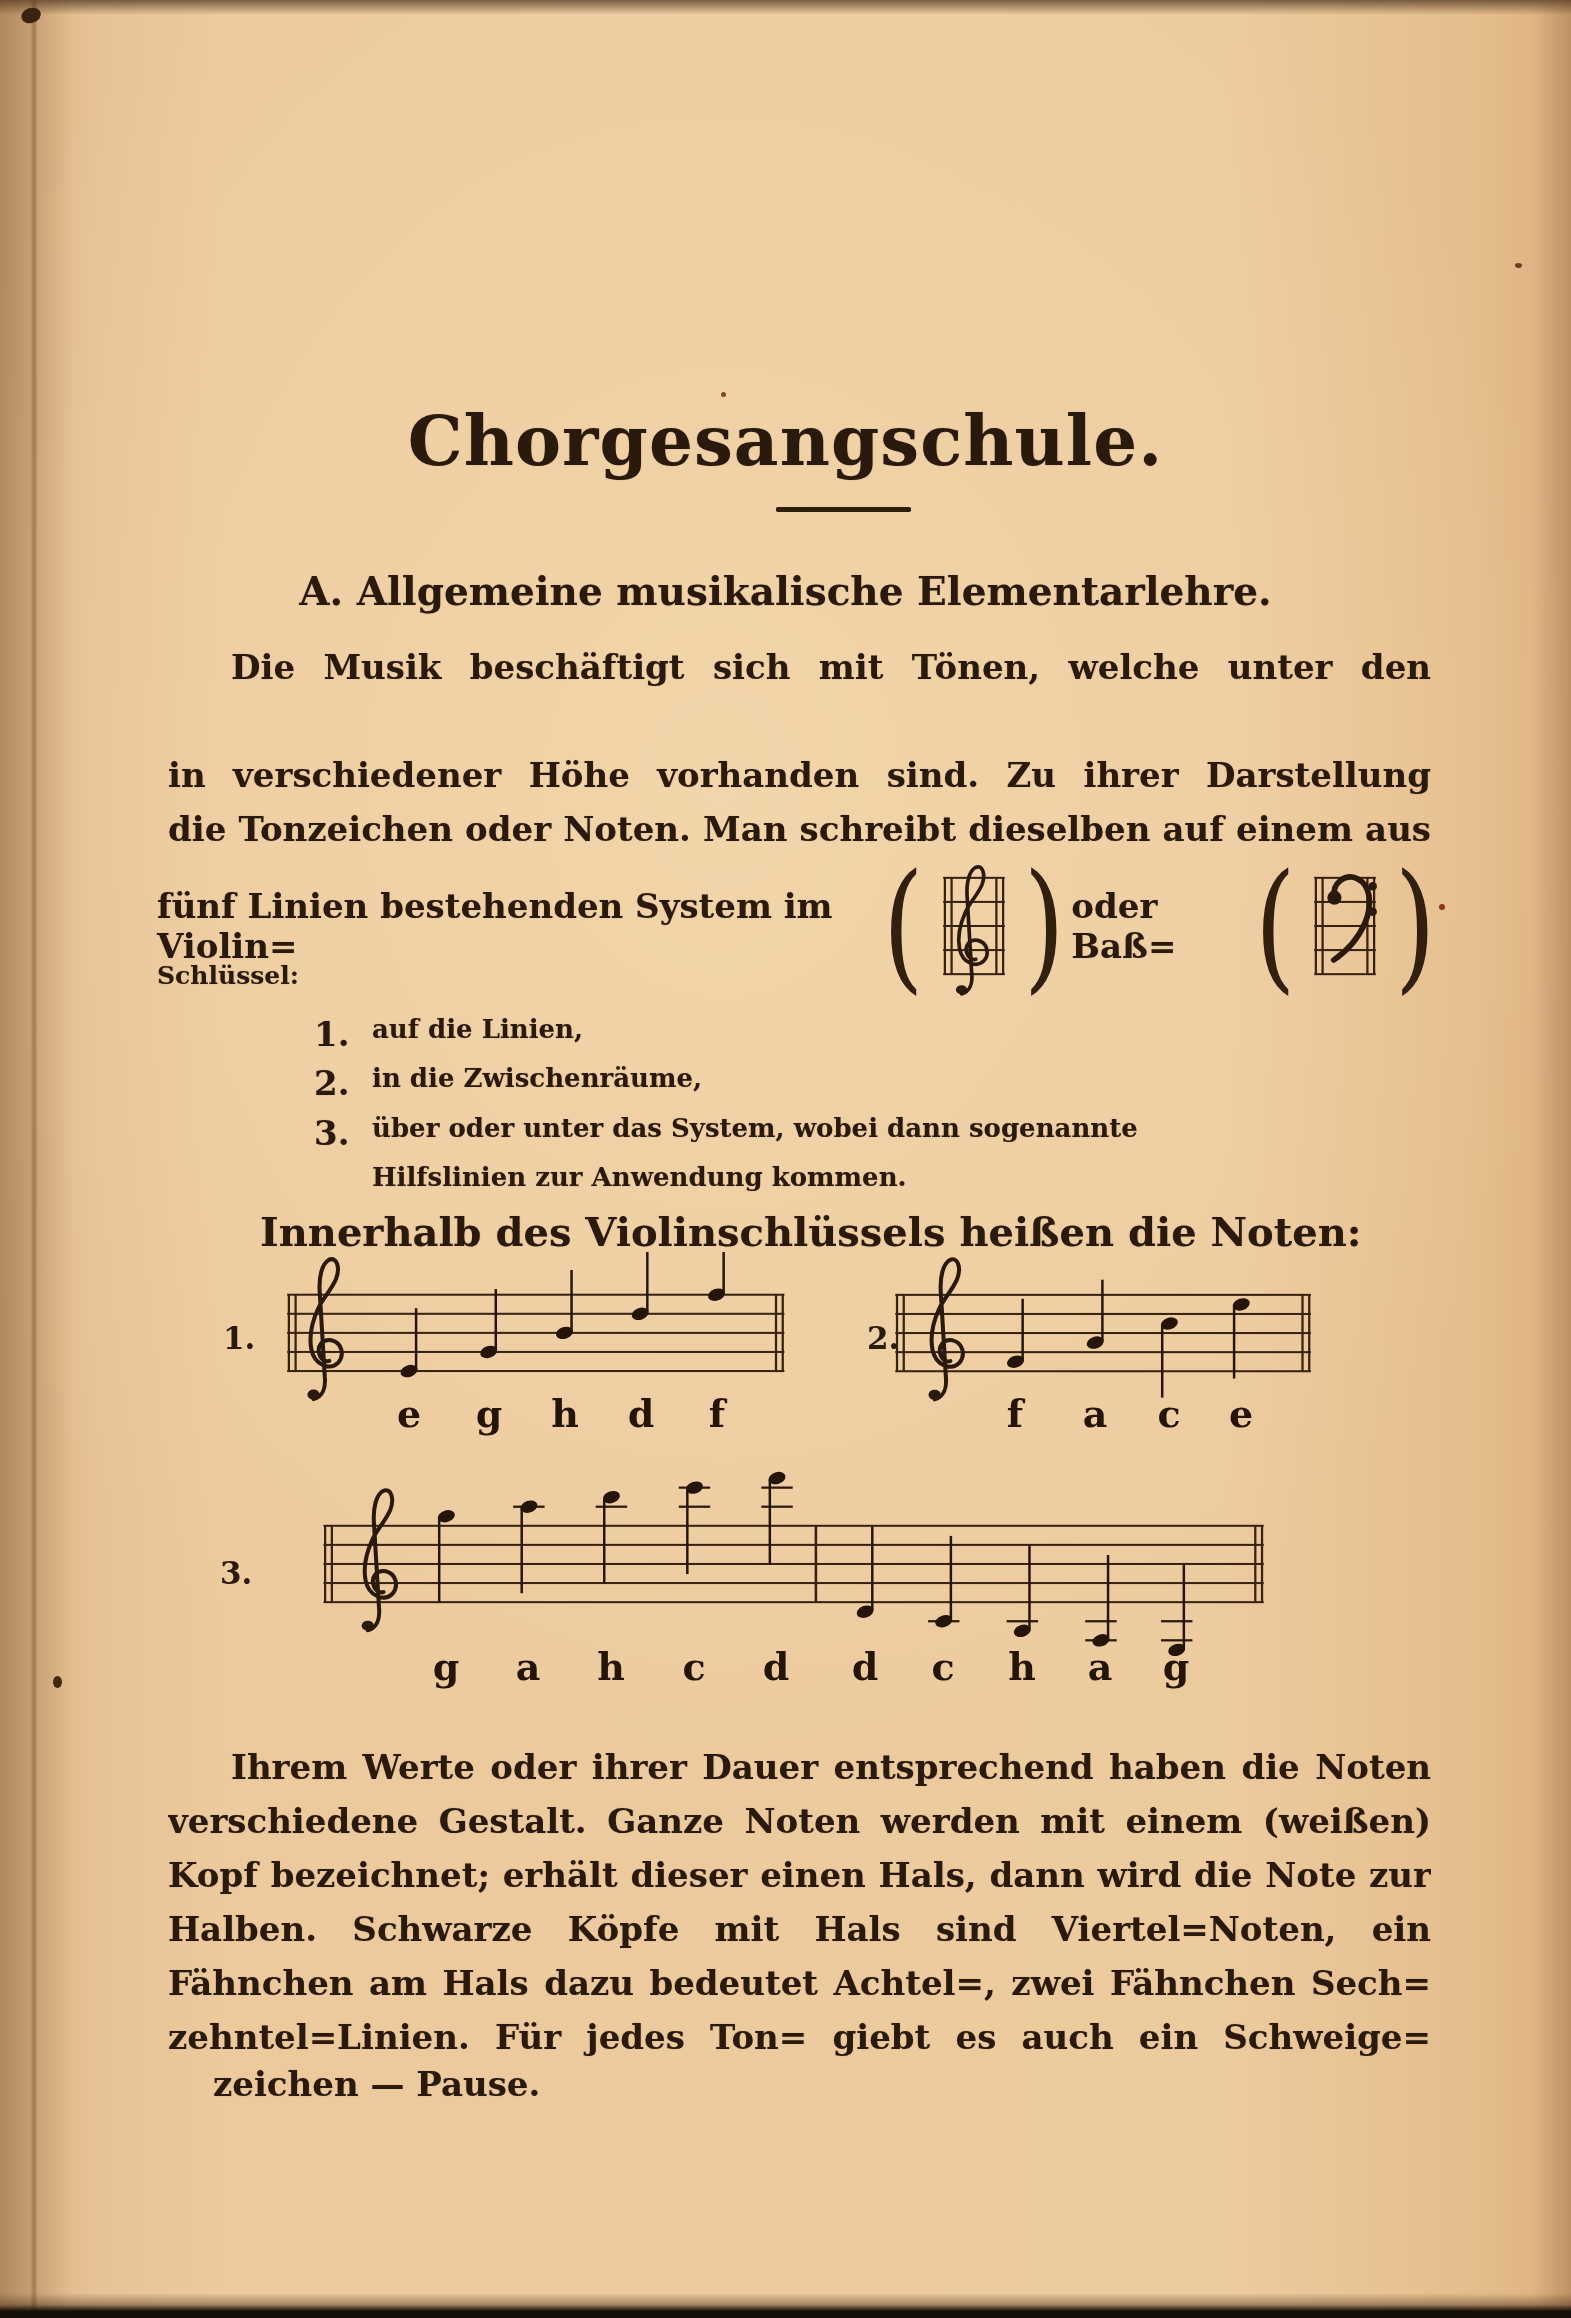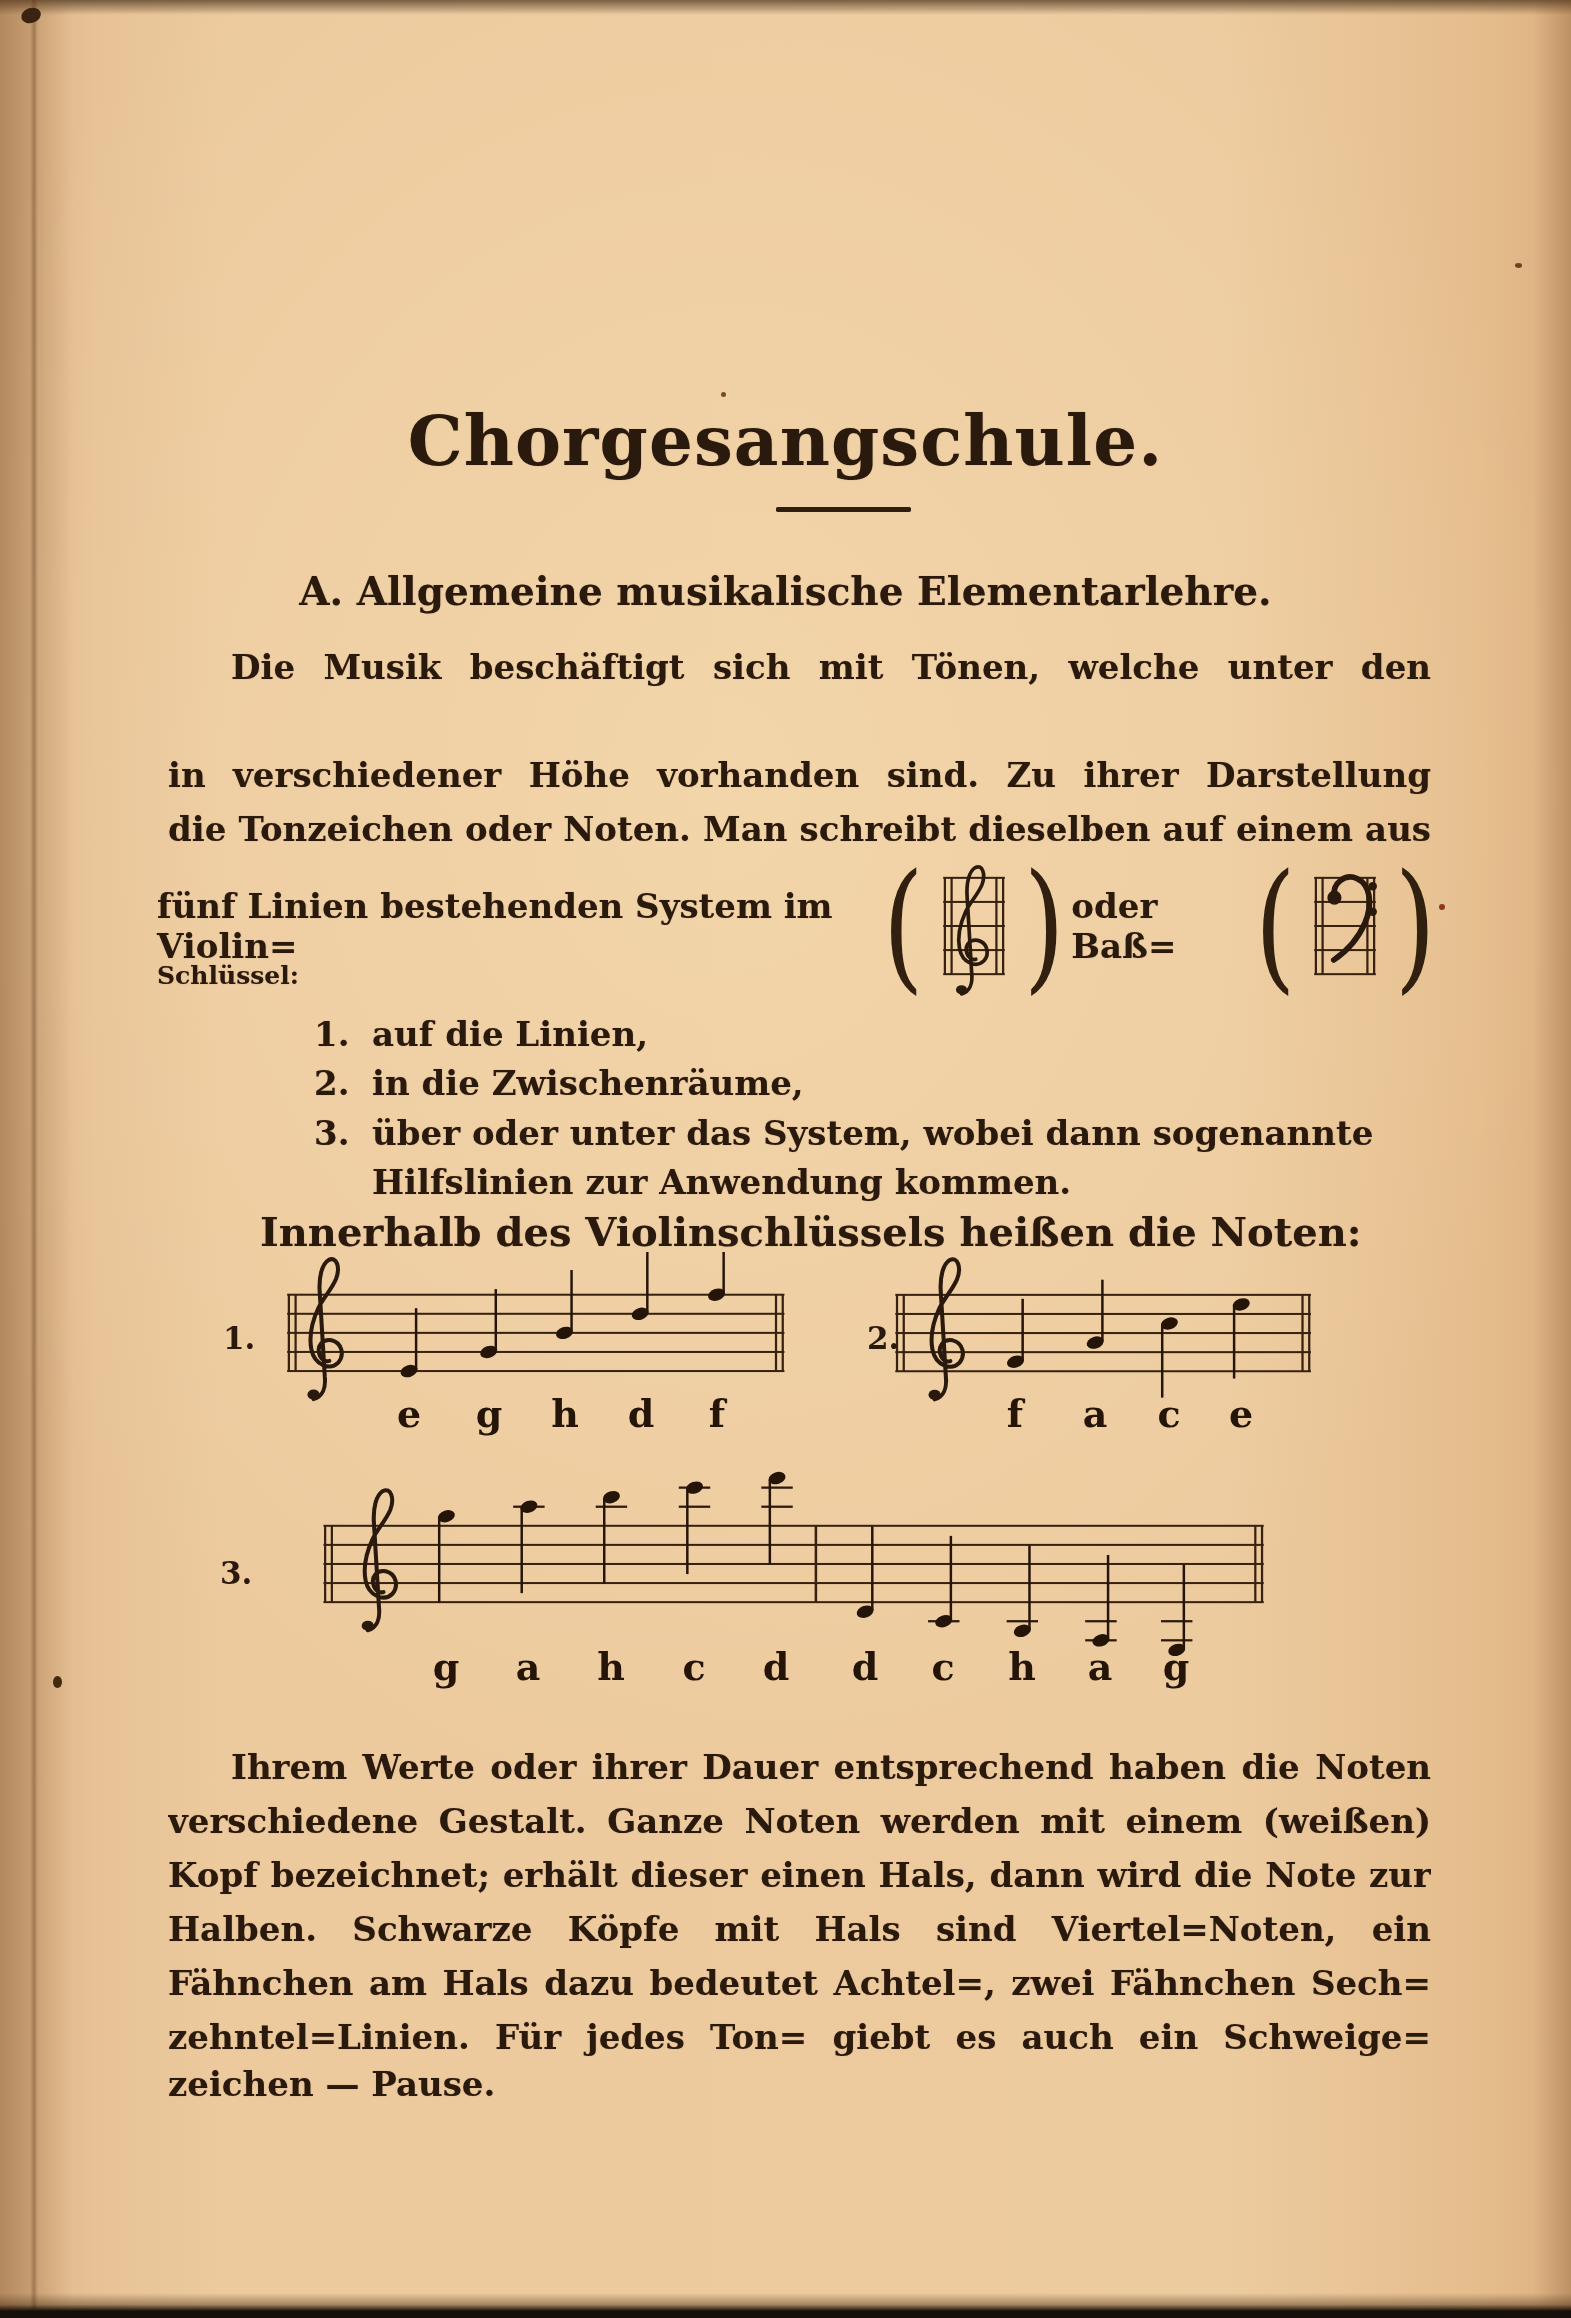--- a/index.html
+++ b/index.html
@@ -17,21 +17,21 @@
   .center{text-align:center;}
   .title{left:168px;width:1235px;top:400px;font-size:69px;text-align:center;letter-spacing:1.1px;}
   .rule{position:absolute;left:776px;top:507px;width:135px;height:5px;background:#2f1d0e;border-radius:1.7px;}
   .heading{left:168px;width:1235px;top:568px;font-size:39px;text-align:center;}
   .clefline{position:absolute;left:157px;top:853px;width:1286px;height:146px;
     display:flex;align-items:center;justify-content:space-between;font-size:34px;font-weight:700;}
   .clefgroup{display:flex;align-items:center;}
   .paren{font-size:140px;font-weight:400;line-height:146px;transform:scaleX(.75);color:#31200f;}
   .ministaff{margin:0 1.1px;}
   .listnum{position:absolute;left:314px;width:51px;font-size:34px;}
-  .listtext{position:absolute;left:372px;width:1067px;font-size:34px;}
+  .listtext{position:absolute;left:372px;width:1067px;font-size:26px;}
   .exlabel{position:absolute;font-size:31px;font-weight:700;}
   .noteletter{position:absolute;transform:translateX(-50%);font-size:38px;font-weight:700;color:#241508;}
   .edge-top{position:absolute;left:0;top:0;width:100%;height:14.6px;
     background:linear-gradient(180deg,rgba(58,36,16,.65),rgba(58,36,16,0));}
   .edge-bottom{position:absolute;left:0;bottom:0;width:100%;height:26px;
     background:linear-gradient(0deg,#17100a 0,#17100a 7.9px,rgba(80,52,26,.45) 14.6px,rgba(80,52,26,0));}
   .edge-left{position:absolute;left:0;top:0;width:73px;height:100%;
     background:linear-gradient(90deg,rgba(110,70,34,.38),rgba(110,70,34,0));}
   .edge-right{position:absolute;right:0;top:0;width:39px;height:100%;
     background:linear-gradient(270deg,rgba(110,70,34,.30),rgba(110,70,34,0));}
@@ -275,21 +275,21 @@
       <div class="noteletter" style="left: 1176px; top: 1644px;">g</div>
     </div>
 
   <div id="para2">
       <div class="tex bl jl ind" style="top: 1740px;">Ihrem Werte oder ihrer Dauer entsprechend haben die Noten</div>
       <div class="tex bl jl" style="top: 1794px;">verschiedene Gestalt. Ganze Noten werden mit einem (weißen)</div>
       <div class="tex bl jl" style="top: 1848px;">Kopf bezeichnet; erhält dieser einen Hals, dann wird die Note zur</div>
       <div class="tex bl jl" style="top: 1902px;">Halben. Schwarze Köpfe mit Hals sind Viertel=Noten, ein</div>
       <div class="tex bl jl" style="top: 1956px;">Fähnchen am Hals dazu bedeutet Achtel=, zwei Fähnchen Sech=</div>
       <div class="tex bl jl" style="top: 2010px;">zehntel=Linien. Für jedes Ton= giebt es auch ein Schweige=</div>
-      <div class="tex bl" style="top: 2064px;">zeichen — Pause.</div>
+      <div class="tex bl" style="top: 2064px; margin-left: 45px;">zeichen — Pause.</div>
     </div>
 
   <div class="speck" style="left:21.3px;top:7.9px;width:20px;height:14.6px;background:#3a2310;transform:rotate(-18deg)"></div>
   <div class="speck" style="left:53px;top:1676px;width:9px;height:12.4px;background:#43290f"></div>
   <div class="speck" style="left:1439px;top:904px;width:6.2px;height:6.2px;background:#8a3a1a"></div>
   <div class="speck" style="left:721px;top:392px;width:5px;height:5px;background:#7a4a22"></div>
   <div class="speck" style="left:1515px;top:263px;width:7.3px;height:5px;background:#6b4320"></div>
 
   <div class="edge-bottom"></div>
 </div>

